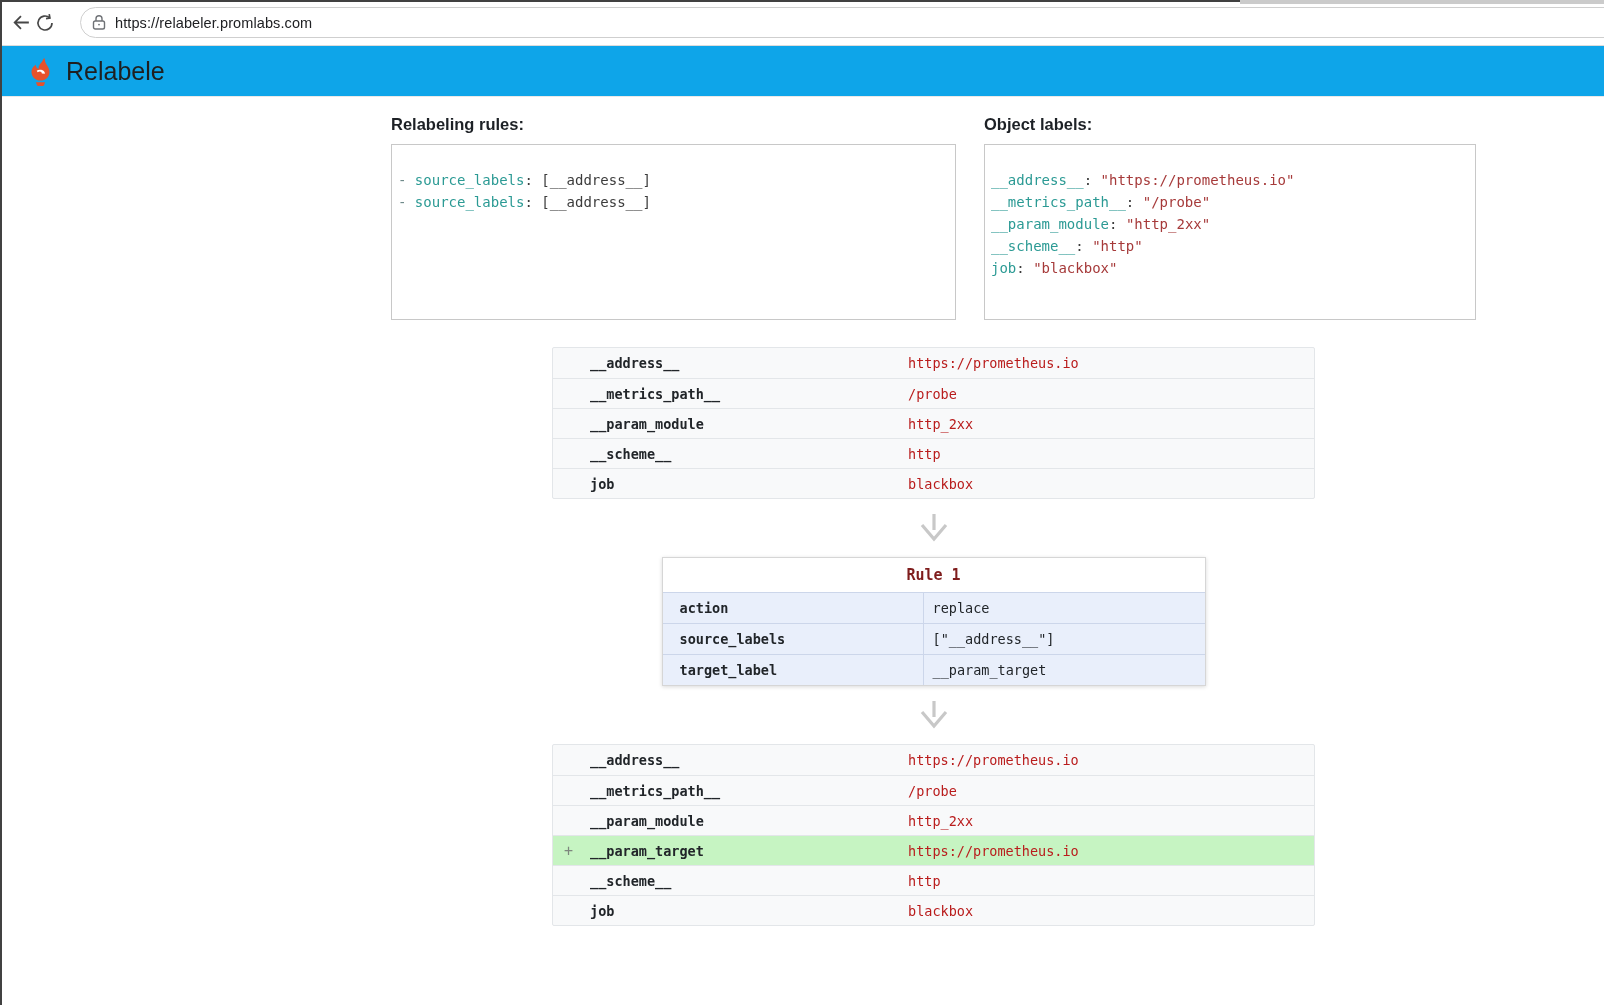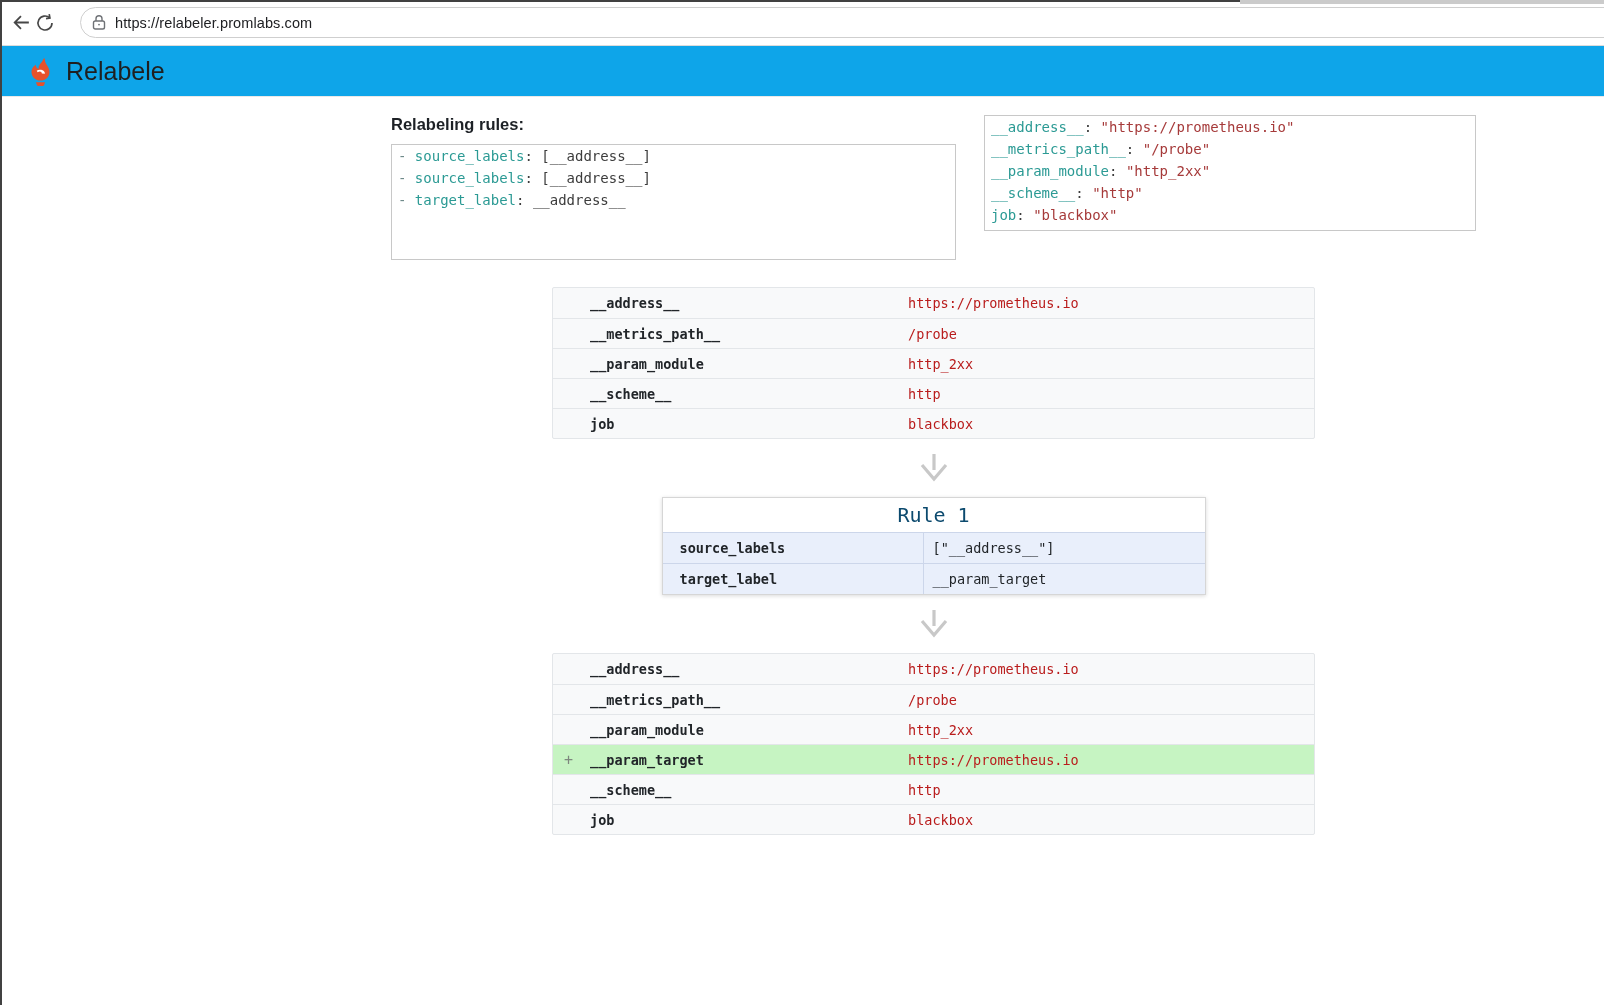--- a/index.html
+++ b/index.html
@@ -37,22 +37,22 @@
   .site-title { font-size:25px; font-weight:400; color:#1f1f1f; }
 
   
   .content { width:1085px; margin-left:391px; padding-top:18px; }
 
   .editors-row { display:flex; gap:28px; }
   .editor-col-left { width:565px; }
   .editor-col-right { width:492px; }
   .editor-label { font-size:16.5px; font-weight:bold; color:#1d2126; margin-bottom:10px; }
   .code-box {
-    border:1px solid #c8c8c8; background:#fff; height:116px;
-    padding:0 6px; overflow:hidden;
+    border:1px solid #c8c8c8; background:#fff; height:176px;
+    padding:24px 6px; overflow:hidden;
     font-family:"DejaVu Sans Mono", monospace; font-size:14px; line-height:22px;
   }
   .code-line { white-space:pre; }
   .tok-dash { color:#6f8a8a; }
   .tok-key { color:#2b9a94; }
   .tok-punct { color:#3c3c3c; }
   .tok-val { color:#3c3c3c; }
   .tok-str { color:#a63a3a; }
   .tok-comment { color:#9b9b9b; font-style:italic; }
 
@@ -76,21 +76,21 @@
   .t-row.added { background:#c6f4c2; }
   .plus { position:absolute; left:11px; color:#7e877e; font-size:15px; font-weight:normal; }
 
   .arrow-wrap { display:flex; justify-content:center; margin:14px 0; }
 
   .rule-card {
     width:544px; margin:0 auto; background:#fff;
     border:1px solid #d6d6d6; box-shadow:0 1px 4px rgba(0,0,0,.15);
     font-family:"DejaVu Sans Mono", monospace; font-size:13.5px;
   }
-  .rule-title { height:34px; display:flex; align-items:center; justify-content:center; font-weight:normal; font-size:20px; color:#0c4a6e; }
+  .rule-title { height:34px; display:flex; align-items:center; justify-content:center; font-weight:bold; font-size:15px; color:#7f1d1d; }
   .r-row { display:flex; align-items:stretch; height:31px; background:#e9effb; border-top:1px solid #ccd6ea; }
   .r-key { width:260px; padding-left:17px; font-weight:bold; display:flex; align-items:center; flex:0 0 auto; color:#212529; }
   .r-val { border-left:1px solid #ccd6ea; padding-left:9px; display:flex; align-items:center; color:#212529; }
 </style>
 </head>
 <body>
 
 <div class="frame-left"></div>
 <div class="frame-top"></div>
 <div class="frame-top-right"></div>
@@ -127,24 +127,24 @@
 </div>
 
 <div class="content">
 
   <div class="editors-row">
     <div class="editor-col-left">
       <div class="editor-label">Relabeling rules:</div>
       <div class="code-box">
           <div class="code-line"><span class="tok-dash">- </span><span class="tok-key">source_labels</span><span class="tok-punct">: </span><span class="tok-val">[__address__]</span></div>
           <div class="code-line"><span class="tok-dash">- </span><span class="tok-key">source_labels</span><span class="tok-punct">: </span><span class="tok-val">[__address__]</span></div>
-          <div class="code-line"><span class="tok-dash">- </span><span class="tok-key">target_label</span><span class="tok-punct">: </span><span class="tok-val">__address__</span></div>
         </div>
     </div>
     <div class="editor-col-right">
+      <div class="editor-label">Object labels:</div>
       <div class="code-box">
           <div class="code-line"><span class="tok-key">__address__</span><span class="tok-punct">: </span><span class="tok-str">"https://prometheus.io"</span></div>
           <div class="code-line"><span class="tok-key">__metrics_path__</span><span class="tok-punct">: </span><span class="tok-str">"/probe"</span></div>
           <div class="code-line"><span class="tok-key">__param_module</span><span class="tok-punct">: </span><span class="tok-str">"http_2xx"</span></div>
           <div class="code-line"><span class="tok-key">__scheme__</span><span class="tok-punct">: </span><span class="tok-str">"http"</span></div>
           <div class="code-line"><span class="tok-key">job</span><span class="tok-punct">: </span><span class="tok-str">"blackbox"</span></div>
         </div>
     </div>
   </div>
 
@@ -176,20 +176,24 @@
     <div class="arrow-wrap">
       <svg width="32" height="30" viewBox="0 0 32 30">
         <path d="M16 1 V17" fill="none" stroke="#c8c8c8" stroke-width="3.2"></path>
         <path d="M4 12 L16 26 L28 12" fill="none" stroke="#c8c8c8" stroke-width="3.2"></path>
       </svg>
     </div>
 
     <div class="rule-card">
       <div class="rule-title">Rule 1</div>
       <div>
+          <div class="r-row">
+            <span class="r-key">action</span>
+            <span class="r-val">replace</span>
+          </div>
           <div class="r-row">
             <span class="r-key">source_labels</span>
             <span class="r-val">["__address__"]</span>
           </div>
           <div class="r-row">
             <span class="r-key">target_label</span>
             <span class="r-val">__param_target</span>
           </div>
         </div>
     </div>

